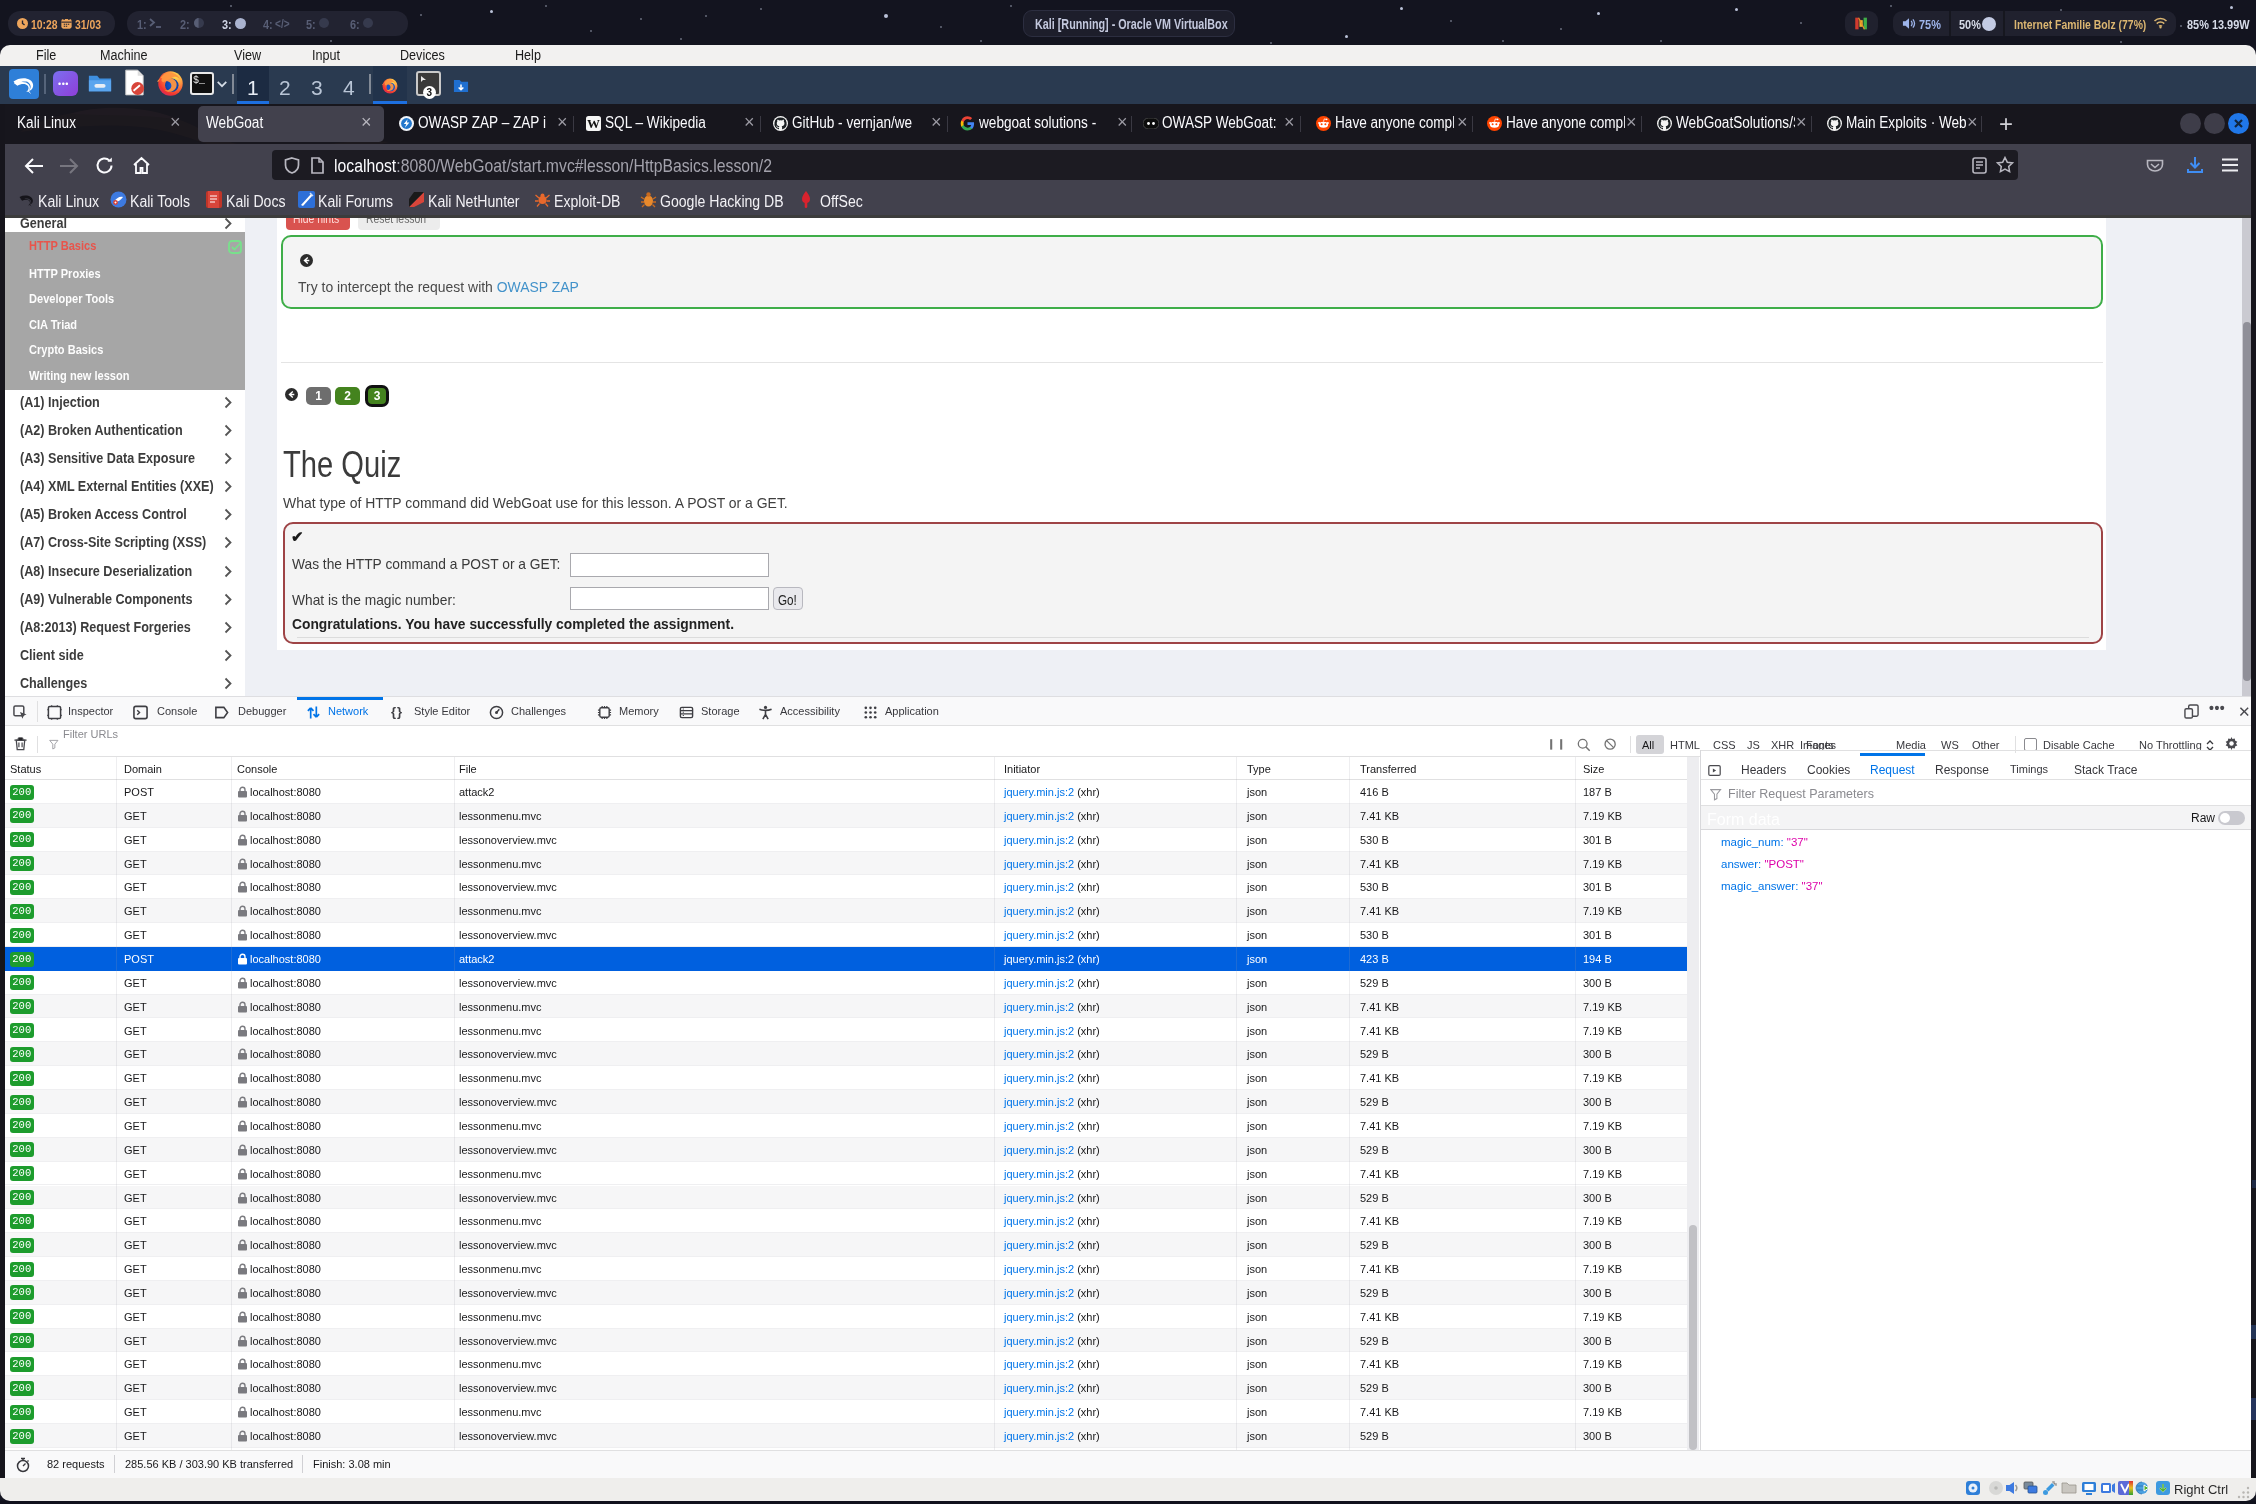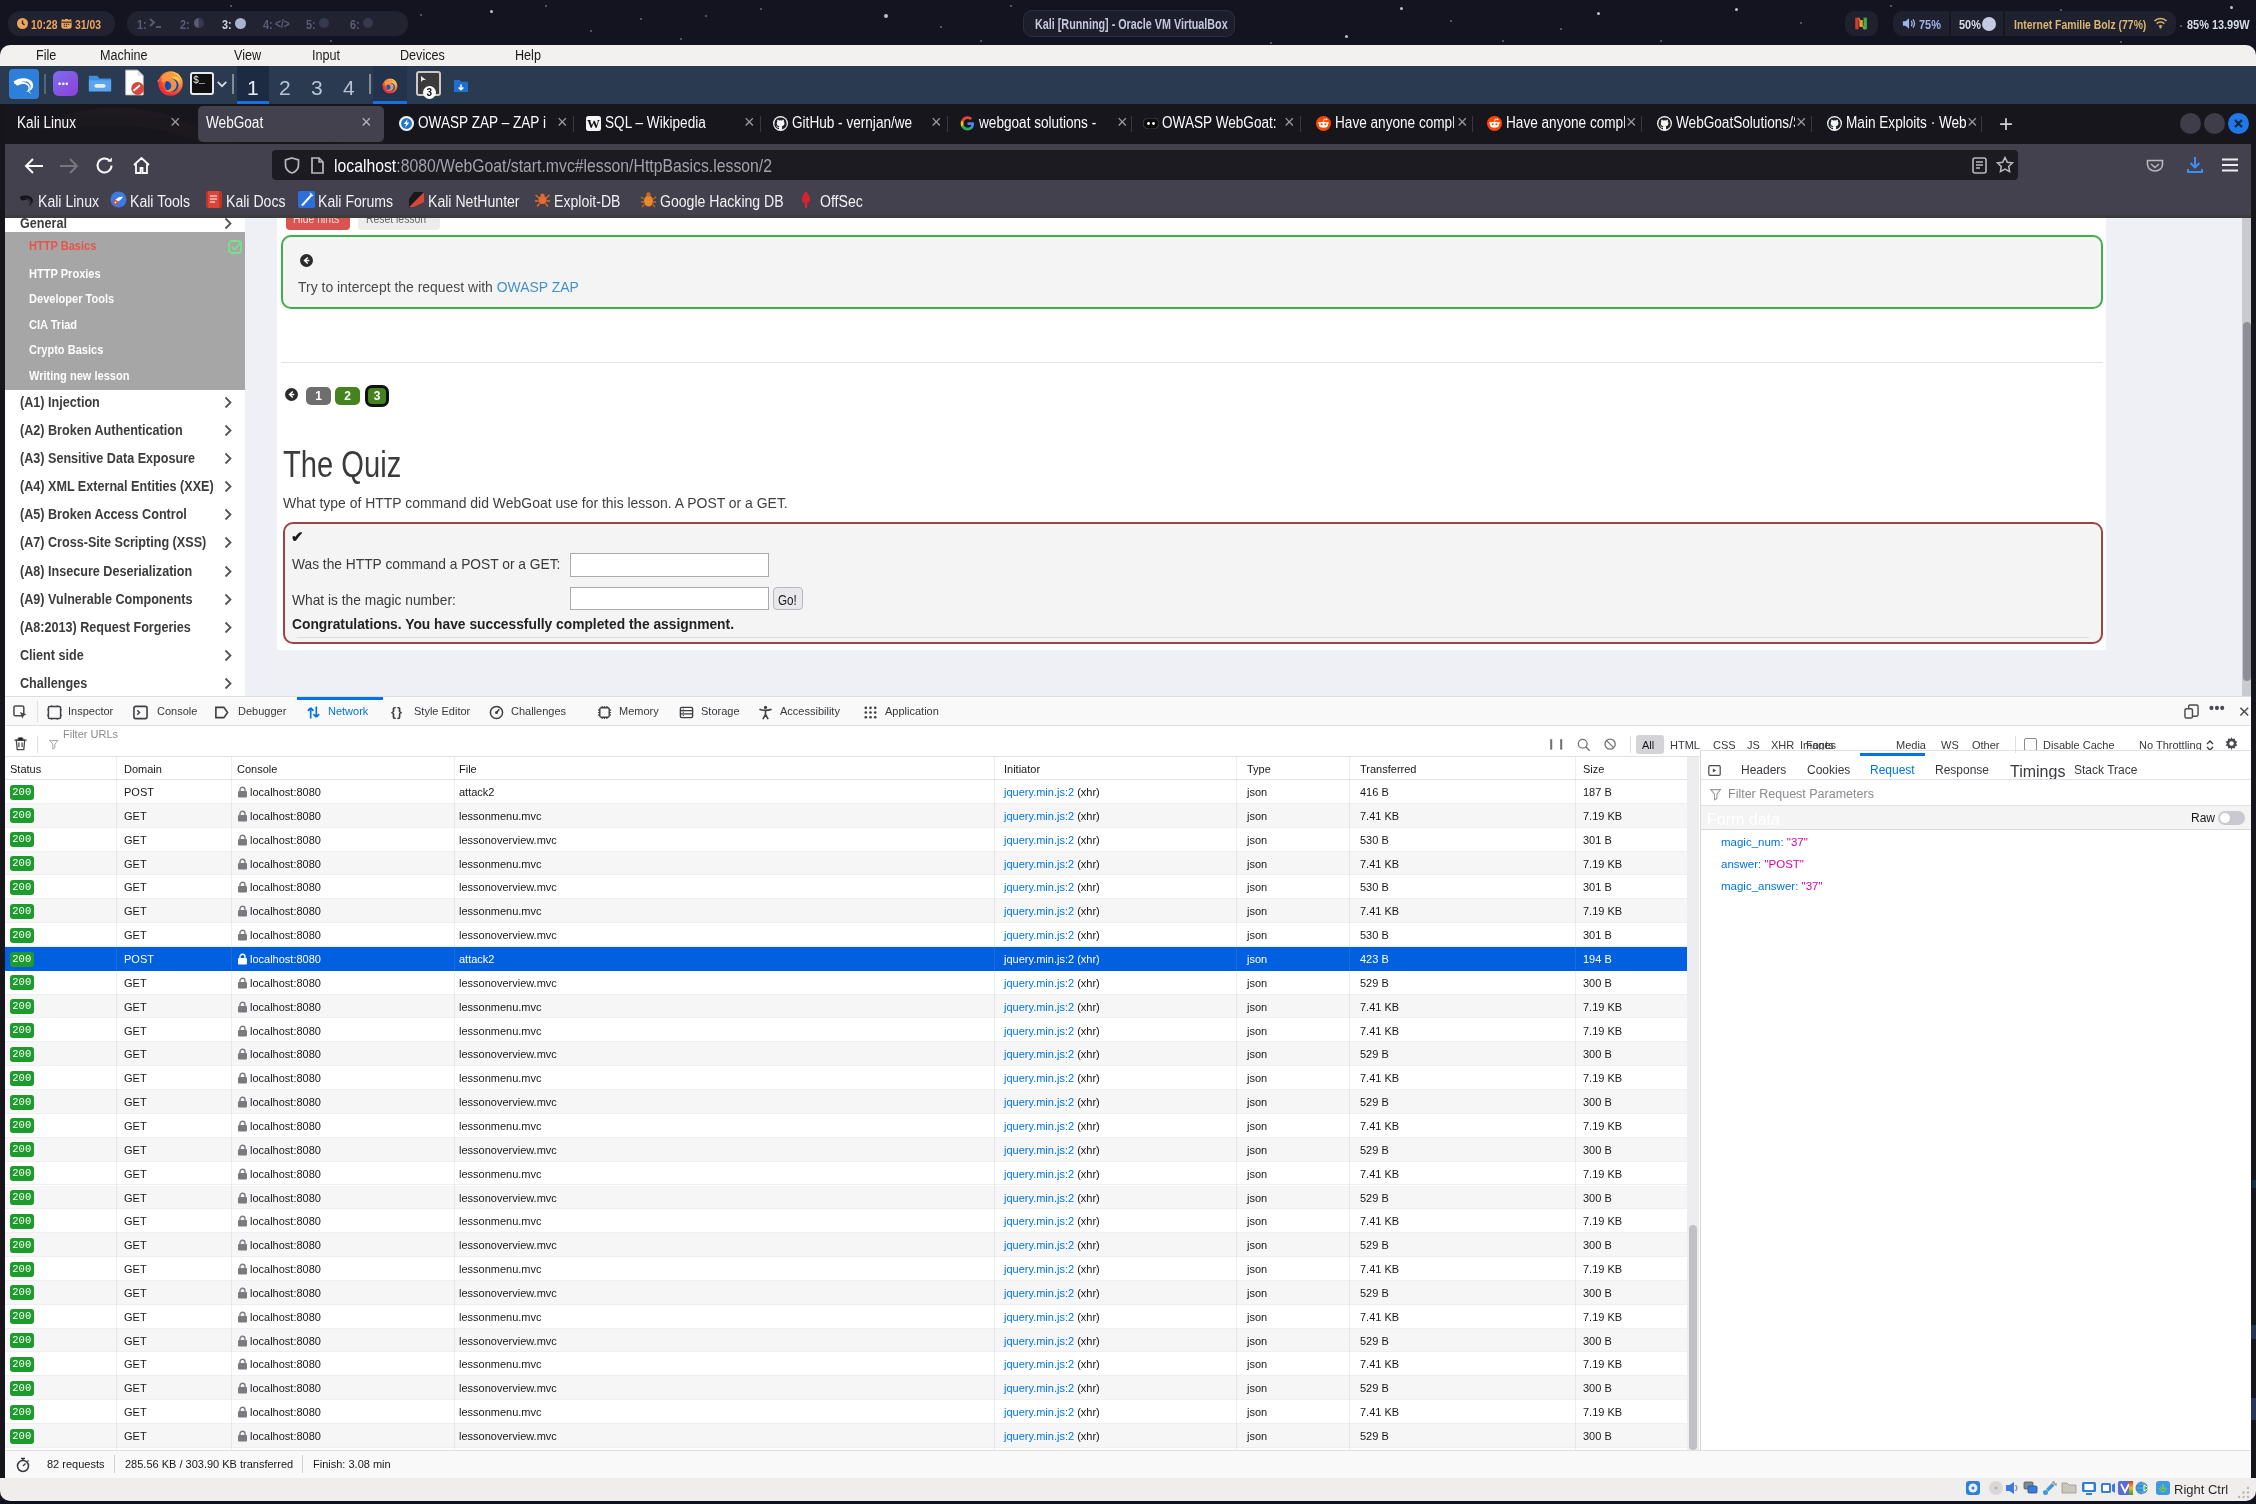--- a/index.html
+++ b/index.html
@@ -992,21 +992,21 @@
     <div class="a" style="left:1701px;top:750px;width:550px;height:1px;background:#e0e0e1"></div>
     <div class="a" style="left:1860px;top:753px;width:65px;height:3px;background:#0074e8"></div>
     <svg class="a" style="left:1707px;top:764px" width="15" height="13" viewBox="0 0 16 16">
       <rect x="1" y="2" width="14" height="12" rx="1.5" fill="none" stroke="#4a4a4f" stroke-width="1.5"></rect>
       <path d="M6 5.5l4 2.5-4 2.5z" fill="#4a4a4f"></path>
     </svg>
     <div class="a txt" style="left:1741px;top:763px;font-size:12px;color:#38383d">Headers</div>
     <div class="a txt" style="left:1807px;top:763px;font-size:12px;color:#38383d">Cookies</div>
     <div class="a txt" style="left:1870px;top:763px;font-size:12px;color:#0074e8">Request</div>
     <div class="a txt" style="left:1935px;top:763px;font-size:12px;color:#38383d">Response</div>
-    <div class="a txt" style="left:2010px;top:763px;font-size:16px;color:#38383d">Timings</div>
+    <div class="a txt" style="left:2010px;top:763px;font-size:11px;color:#38383d">Timings</div>
     <div class="a txt" style="left:2074px;top:763px;font-size:12px;color:#38383d">Stack Trace</div>
     <div class="a" style="left:1701px;top:779px;width:550px;height:1px;background:#e0e0e1"></div>
     <svg class="a" style="left:1710px;top:788px" width="13" height="13" viewBox="0 0 16 16">
       <path d="M1 2h12l-4.5 5.5V13l-3 1.5V7.5z" fill="none" stroke="#9a9a9f" stroke-width="1.3"></path>
     </svg>
     <div class="a txt" style="left:1728px;top:787px;font-size:12.5px;color:#8a8a8f">Filter Request Parameters</div>
     <div class="a" style="left:1701px;top:805px;width:550px;height:1px;background:#e0e0e1"></div>
     <div class="a" style="left:1701px;top:806px;width:550px;height:24px;background:#f4f4f5;border-bottom:1px solid #d8d8db"></div>
     <div class="a txt" style="left:1707px;top:811px;font-size:16px;color:#ffffff">Form data</div>
     <div class="a txt" style="left:2191px;top:811px;font-size:12px;color:#18181a">Raw</div>

